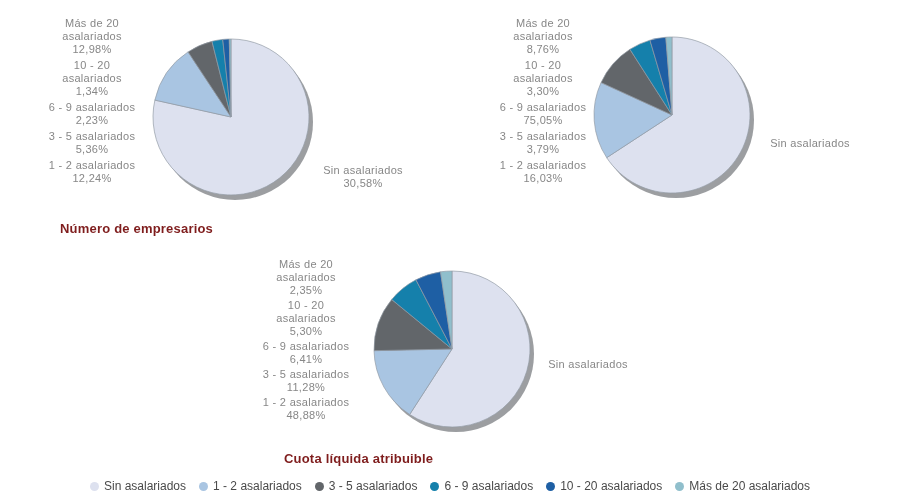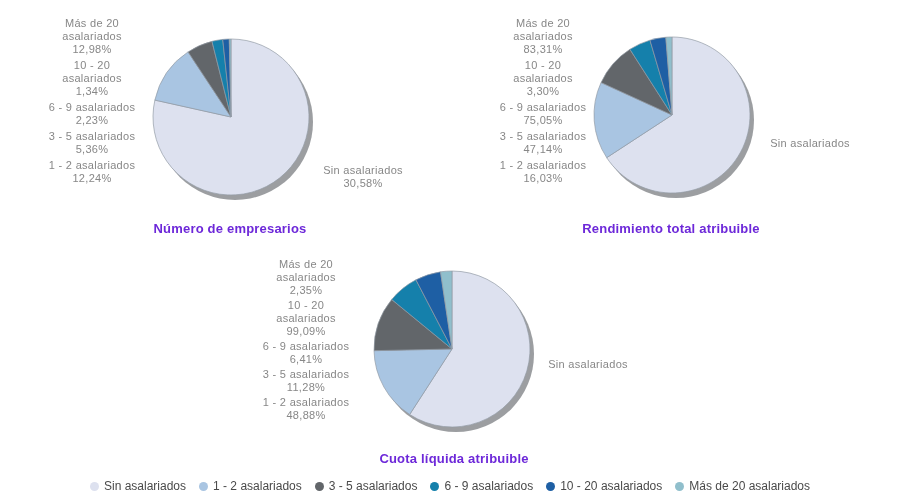--- a/index.html
+++ b/index.html
@@ -13,22 +13,22 @@
     color:#878787;font-size:11px;line-height:13px;letter-spacing:.3px;
   }
   .labels-left .lbl{margin-bottom:3px;}
   .chart.tight .labels-left .lbl{margin-bottom:2px;}
   .label-right{
     position:absolute;width:150px;text-align:center;
     color:#878787;font-size:11px;line-height:13px;letter-spacing:.3px;
   }
   .pie{position:absolute;}
   .chart-title{
-    position:absolute;width:340px;margin:0;text-align:center;
-    color:#6d28d9;font-size:13px;font-weight:bold;letter-spacing:.2px;
+    position:absolute;width:340px;margin:0;text-align:left;
+    color:#7f1d1d;font-size:13px;font-weight:bold;letter-spacing:.2px;
   }
   .legend{
     position:absolute;left:0;top:477px;width:900px;height:18px;
     display:flex;justify-content:center;align-items:center;gap:13px;
   }
   .legend-item{display:flex;align-items:center;gap:5px;color:#4a4a4a;font-size:12px;}
   .legend-marker{width:9px;height:9px;border-radius:50%;display:inline-block;flex:0 0 auto;}
 </style>
 </head>
 <body>
@@ -74,66 +74,65 @@
         <div>30,58%</div>
       </div>
     <h3 class="chart-title" style="left:60px;top:221px">Número de empresarios</h3>
   </section>
 
   <section class="chart">
     <div class="labels-left" style="left:483px;top:17px">
         <div class="lbl">
           <div>Más de 20</div>
           <div>asalariados</div>
-          <div>83,31%</div>
+          <div>8,76%</div>
         </div>
         <div class="lbl">
           <div>10 - 20</div>
           <div>asalariados</div>
           <div>3,30%</div>
         </div>
         <div class="lbl">
           <div>6 - 9 asalariados</div>
           <div>75,05%</div>
         </div>
         <div class="lbl">
           <div>3 - 5 asalariados</div>
-          <div>47,14%</div>
+          <div>3,79%</div>
         </div>
         <div class="lbl">
           <div>1 - 2 asalariados</div>
           <div>16,03%</div>
         </div>
       </div>
     <svg class="pie" style="left:587px;top:30px" width="170" height="170" viewBox="0 0 170 170">
         <circle cx="89" cy="90" r="78" fill="#9c9ea1"></circle>
         <path d="M85,85 L85.00,7.00 A78,78 0 1 1 19.70,127.66 Z" fill="#dde1ef" stroke="#939ca6" stroke-width="0.7" stroke-linejoin="round"></path>
         <path d="M85,85 L19.70,127.66 A78,78 0 0 1 14.05,52.59 Z" fill="#a9c5e2" stroke="#939ca6" stroke-width="0.7" stroke-linejoin="round"></path>
         <path d="M85,85 L14.05,52.59 A78,78 0 0 1 42.92,19.33 Z" fill="#62666a" stroke="#939ca6" stroke-width="0.7" stroke-linejoin="round"></path>
         <path d="M85,85 L42.92,19.33 A78,78 0 0 1 62.96,10.18 Z" fill="#1580ab" stroke="#939ca6" stroke-width="0.7" stroke-linejoin="round"></path>
         <path d="M85,85 L62.96,10.18 A78,78 0 0 1 78.83,7.24 Z" fill="#1e5fa4" stroke="#939ca6" stroke-width="0.7" stroke-linejoin="round"></path>
         <path d="M85,85 L78.83,7.24 A78,78 0 0 1 84.95,7.00 Z" fill="#90bfcc" stroke="#939ca6" stroke-width="0.7" stroke-linejoin="round"></path>
       </svg>
     <div class="label-right" style="left:735px;top:137px">
         <div>Sin asalariados</div>
       </div>
-    <h3 class="chart-title" style="left:501px;top:221px">Rendimiento total atribuible</h3>
   </section>
 
   <section class="chart tight">
     <div class="labels-left" style="left:246px;top:258px">
         <div class="lbl">
           <div>Más de 20</div>
           <div>asalariados</div>
           <div>2,35%</div>
         </div>
         <div class="lbl">
           <div>10 - 20</div>
           <div>asalariados</div>
-          <div>99,09%</div>
+          <div>5,30%</div>
         </div>
         <div class="lbl">
           <div>6 - 9 asalariados</div>
           <div>6,41%</div>
         </div>
         <div class="lbl">
           <div>3 - 5 asalariados</div>
           <div>11,28%</div>
         </div>
         <div class="lbl">

